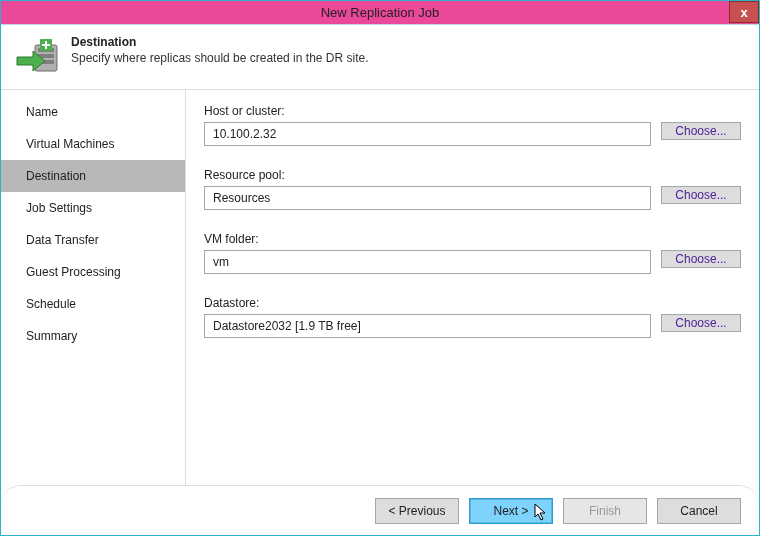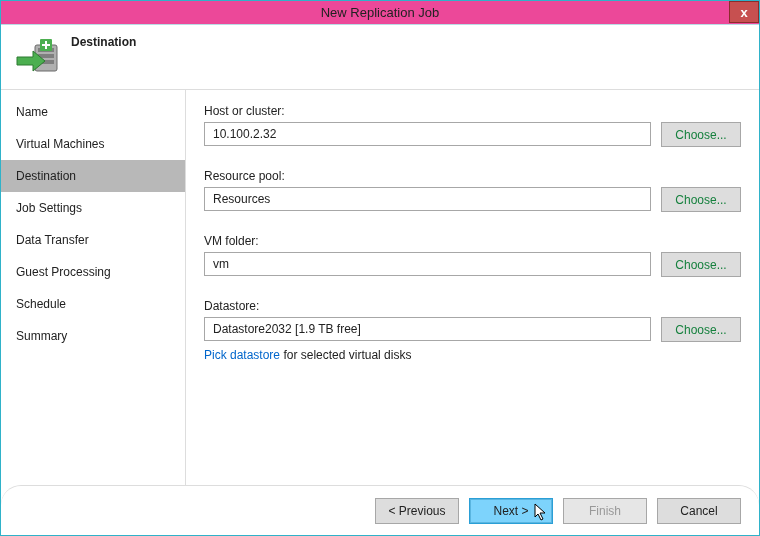--- a/index.html
+++ b/index.html
@@ -76,21 +76,21 @@
     display: flex;
     border-top: 1px solid #ddd;
     overflow: hidden;
   }
   .sidebar {
     width: 185px;
     border-right: 1px solid #ddd;
     padding-top: 6px;
   }
   .sidebar .step {
-    padding: 9px 15px;
+    padding: 9px 25px;
     font-size: 12px;
     color: #222;
     cursor: pointer;
   }
   .sidebar .step.selected {
     background: #b8b8b8;
   }
   .main {
     flex: 1;
     padding: 14px 18px 10px 18px;
@@ -113,28 +113,28 @@
     flex: 1;
     height: 24px;
     padding: 2px 8px;
     font-size: 12px;
     font-family: inherit;
     border: 1px solid #a7a7a7;
     background: #fff;
     color: #222;
   }
   .btn {
-    height: 25px;
+    height: 18px;
     min-width: 80px;
     padding: 0 10px;
     font-size: 12px;
     font-family: inherit;
     background: #dddddd;
     border: 1px solid #a7a7a7;
-    color: #15803d;
+    color: #4c1d95;
     cursor: pointer;
     text-align: center;
   }
   .link {
     color: #0066cc;
     cursor: pointer;
   }
   .pick-row {
     margin-top: 6px;
     font-size: 12px;
@@ -201,20 +201,21 @@
         <rect x="23" y="19" width="16" height="4" fill="#7f7f7f"></rect>
         <rect x="23" y="25" width="16" height="4" fill="#7f7f7f"></rect>
         <rect x="25" y="4" width="12" height="12" fill="#4caf50" rx="1"></rect>
         <rect x="30" y="6" width="2" height="8" fill="#fff"></rect>
         <rect x="27" y="9" width="8" height="2" fill="#fff"></rect>
         <polygon points="2,22 18,22 18,16 30,26 18,36 18,30 2,30" fill="#4caf50" stroke="#2d7a30"></polygon>
       </svg>
     </div>
     <div>
       <div class="heading-title">Destination</div>
+      <div class="heading-sub">Specify where replicas should be created in the DR site.</div>
     </div>
   </div>
 
   <div class="body">
 
     <div class="sidebar">
       <div class="step">Name</div>
       <div class="step">Virtual Machines</div>
       <div class="step selected">Destination</div>
       <div class="step">Job Settings</div>
@@ -248,23 +249,20 @@
           <input type="text" value="vm" style="">
           <button class="btn">Choose...</button>
         </div>
       </div>
 
       <div class="field-group">
         <div class="field-label">Datastore:</div>
         <div class="field-row">
           <input type="text" value="Datastore2032 [1.9 TB free]" style="">
           <button class="btn">Choose...</button>
-        </div>
-        <div class="pick-row">
-          <span class="link">Pick datastore</span><span>  for selected virtual disks</span>
         </div>
       </div>
 
     </div>
 
   </div>
 
   <div class="footer">
     <button class="wiz-btn">&lt; Previous</button>
     <button class="wiz-btn primary">

